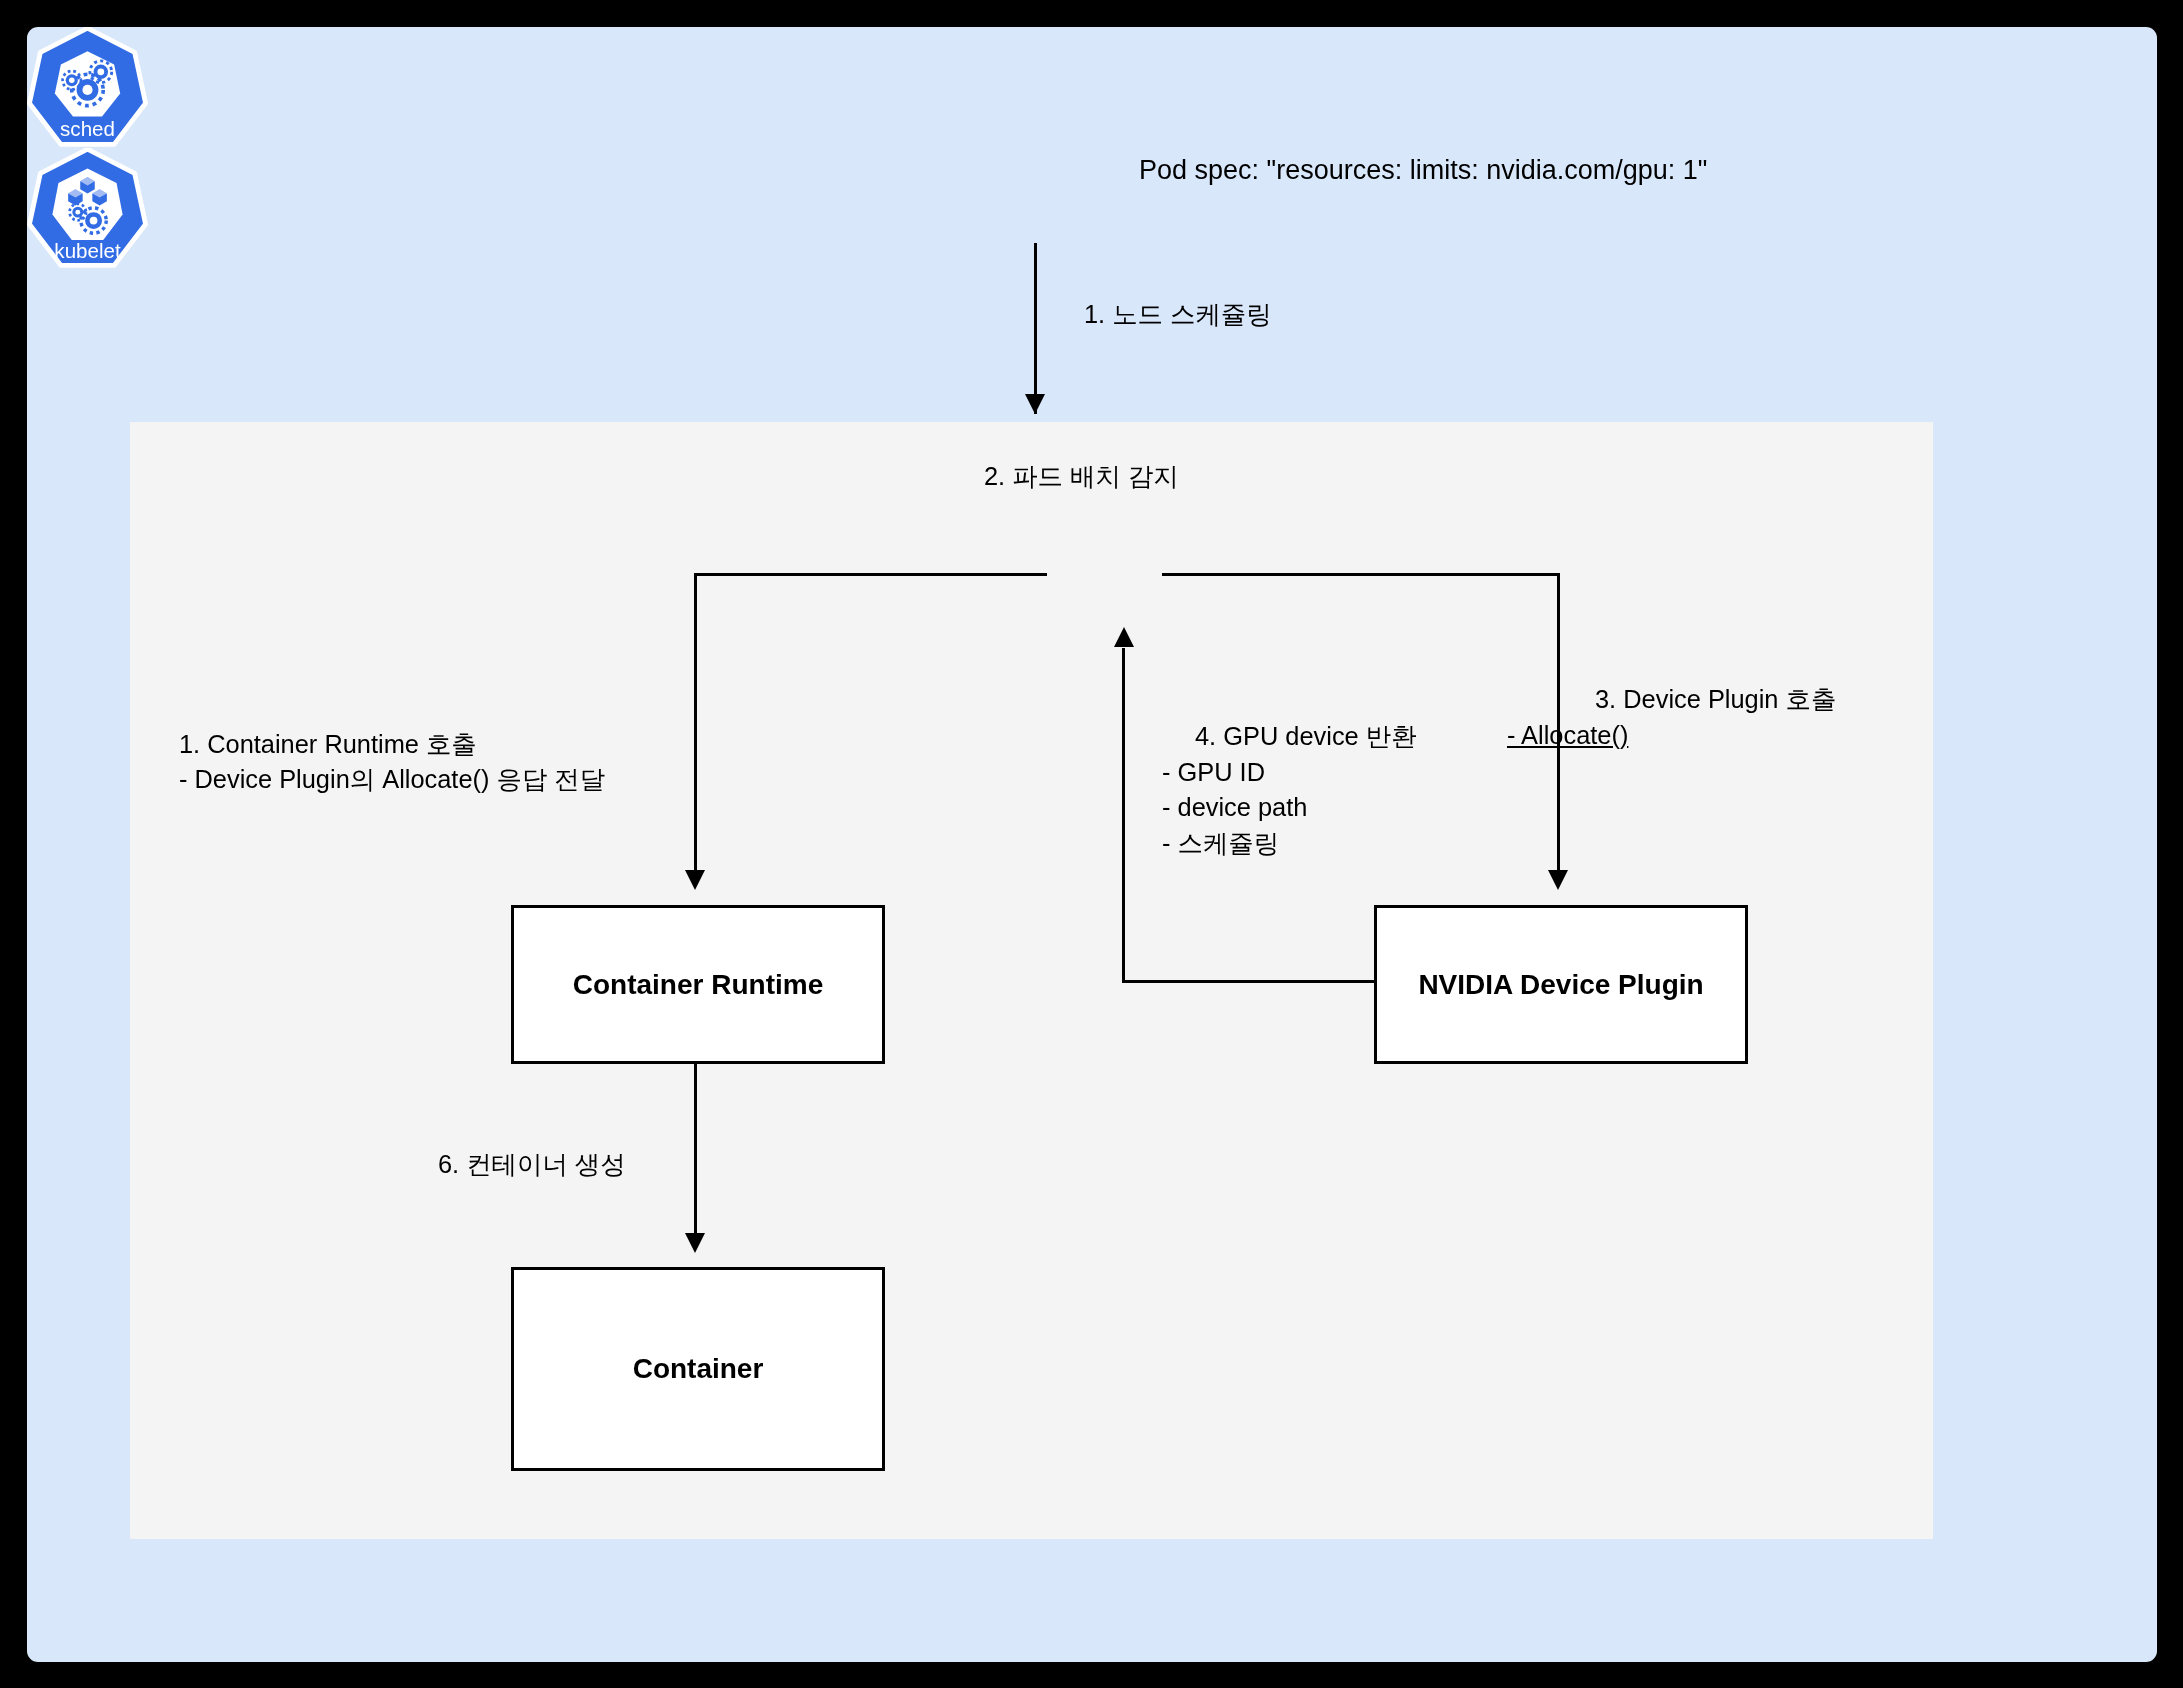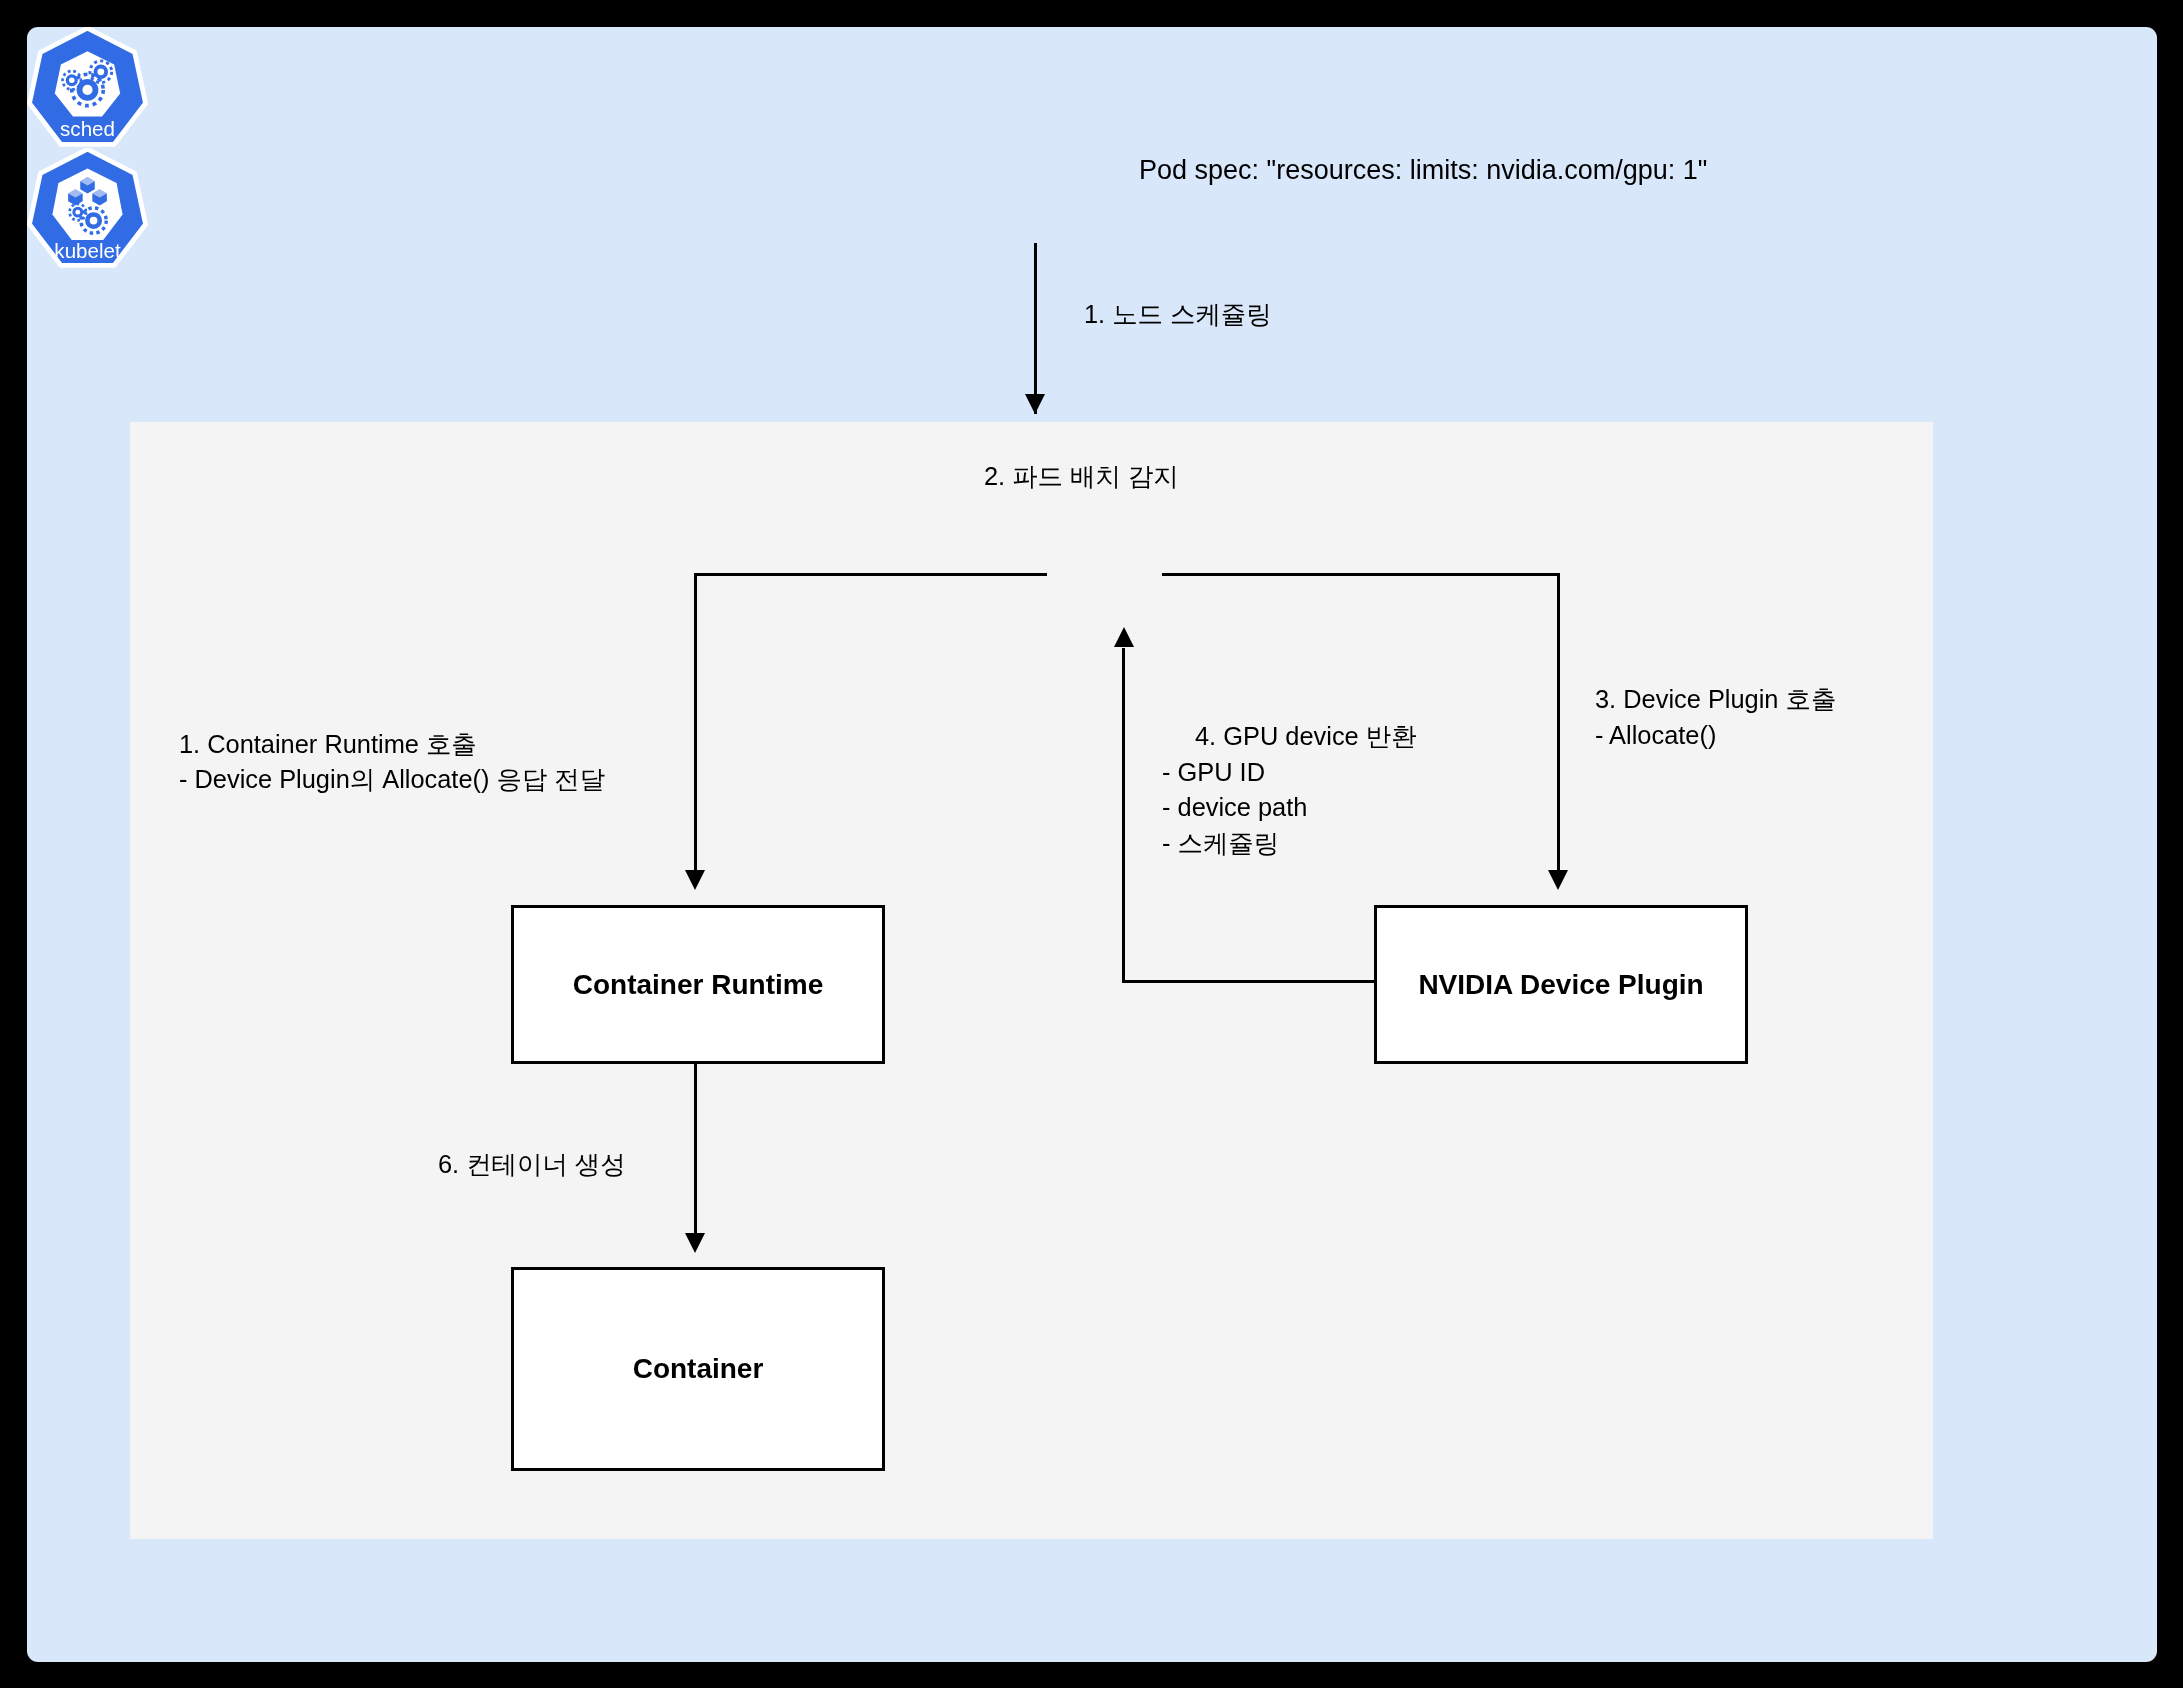--- a/index.html
+++ b/index.html
@@ -143,21 +143,21 @@
     <div class="ln hl" style="left:668px; top:546px; width:352px;"></div>
     <div class="ln vl" style="left:667px; top:546px; height:298px;"></div>
     <div class="arrow-down" style="left:658px; top:843px;"></div>
     <div class="lbl" style="left:152px; top:701px;">1. Container Runtime 호출</div>
     <div class="lbl" style="left:152px; top:736px;">- Device Plugin의 Allocate() 응답 전달</div>
 
     <div class="ln hl" style="left:1135px; top:546px; width:398px;"></div>
     <div class="ln vl" style="left:1530px; top:546px; height:298px;"></div>
     <div class="arrow-down" style="left:1521px; top:843px;"></div>
     <div class="lbl" style="left:1568px; top:656px;">3. Device Plugin 호출</div>
-    <div class="lbl" style="left:1568px; top:692px;">- Allocate()</div>
+    <div class="lbl" style="left:1480px; top:692px;text-decoration:underline;">- Allocate()</div>
 
     <div class="ln hl" style="left:1095px; top:953px; width:253px;"></div>
     <div class="ln vl" style="left:1095px; top:621px; height:333px;"></div>
     <div class="arrow-up" style="left:1087px; top:600px;"></div>
     <div class="lbl" style="left:1168px; top:693px;">4. GPU device 반환</div>
     <div class="lbl" style="left:1135px; top:729px;">- GPU ID</div>
     <div class="lbl" style="left:1135px; top:764px;">- device path</div>
     <div class="lbl" style="left:1135px; top:800px;">- 스케쥴링</div>
 
     <div class="node-box" id="box-runtime">

